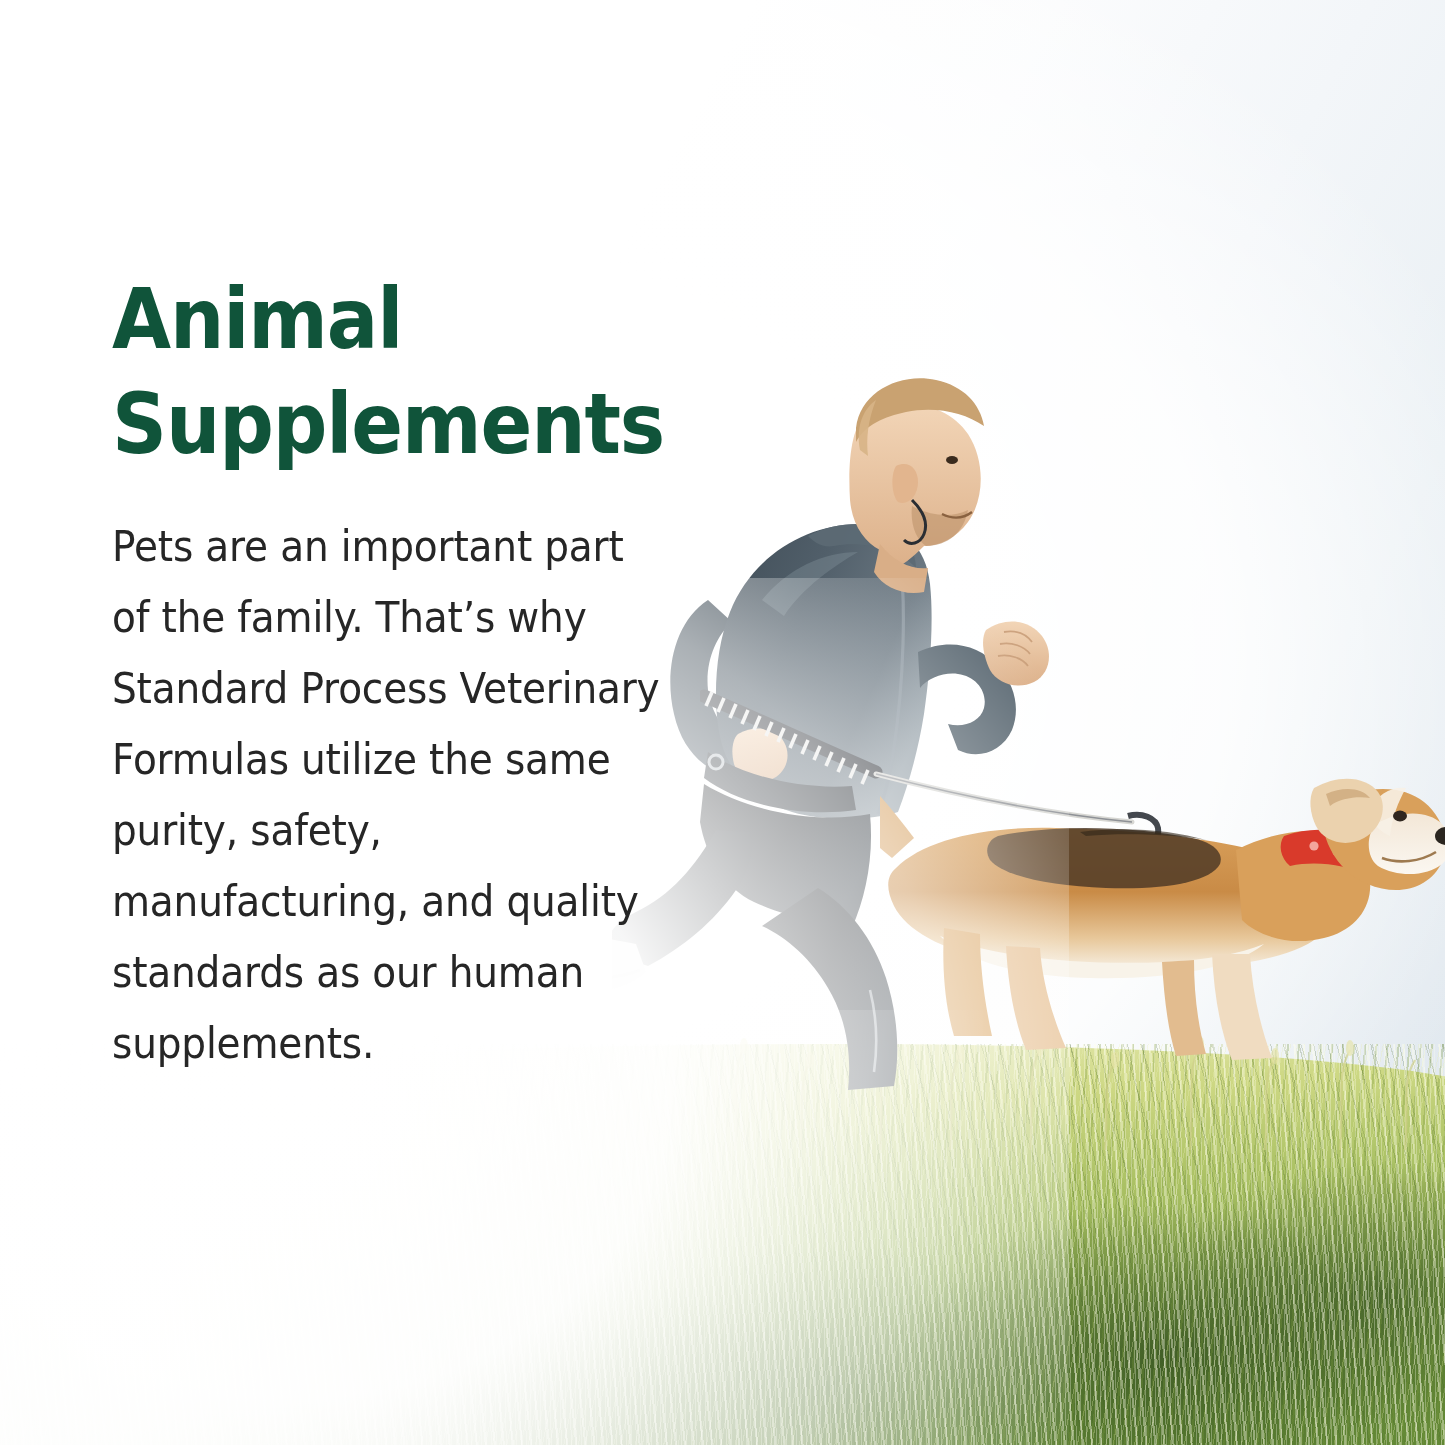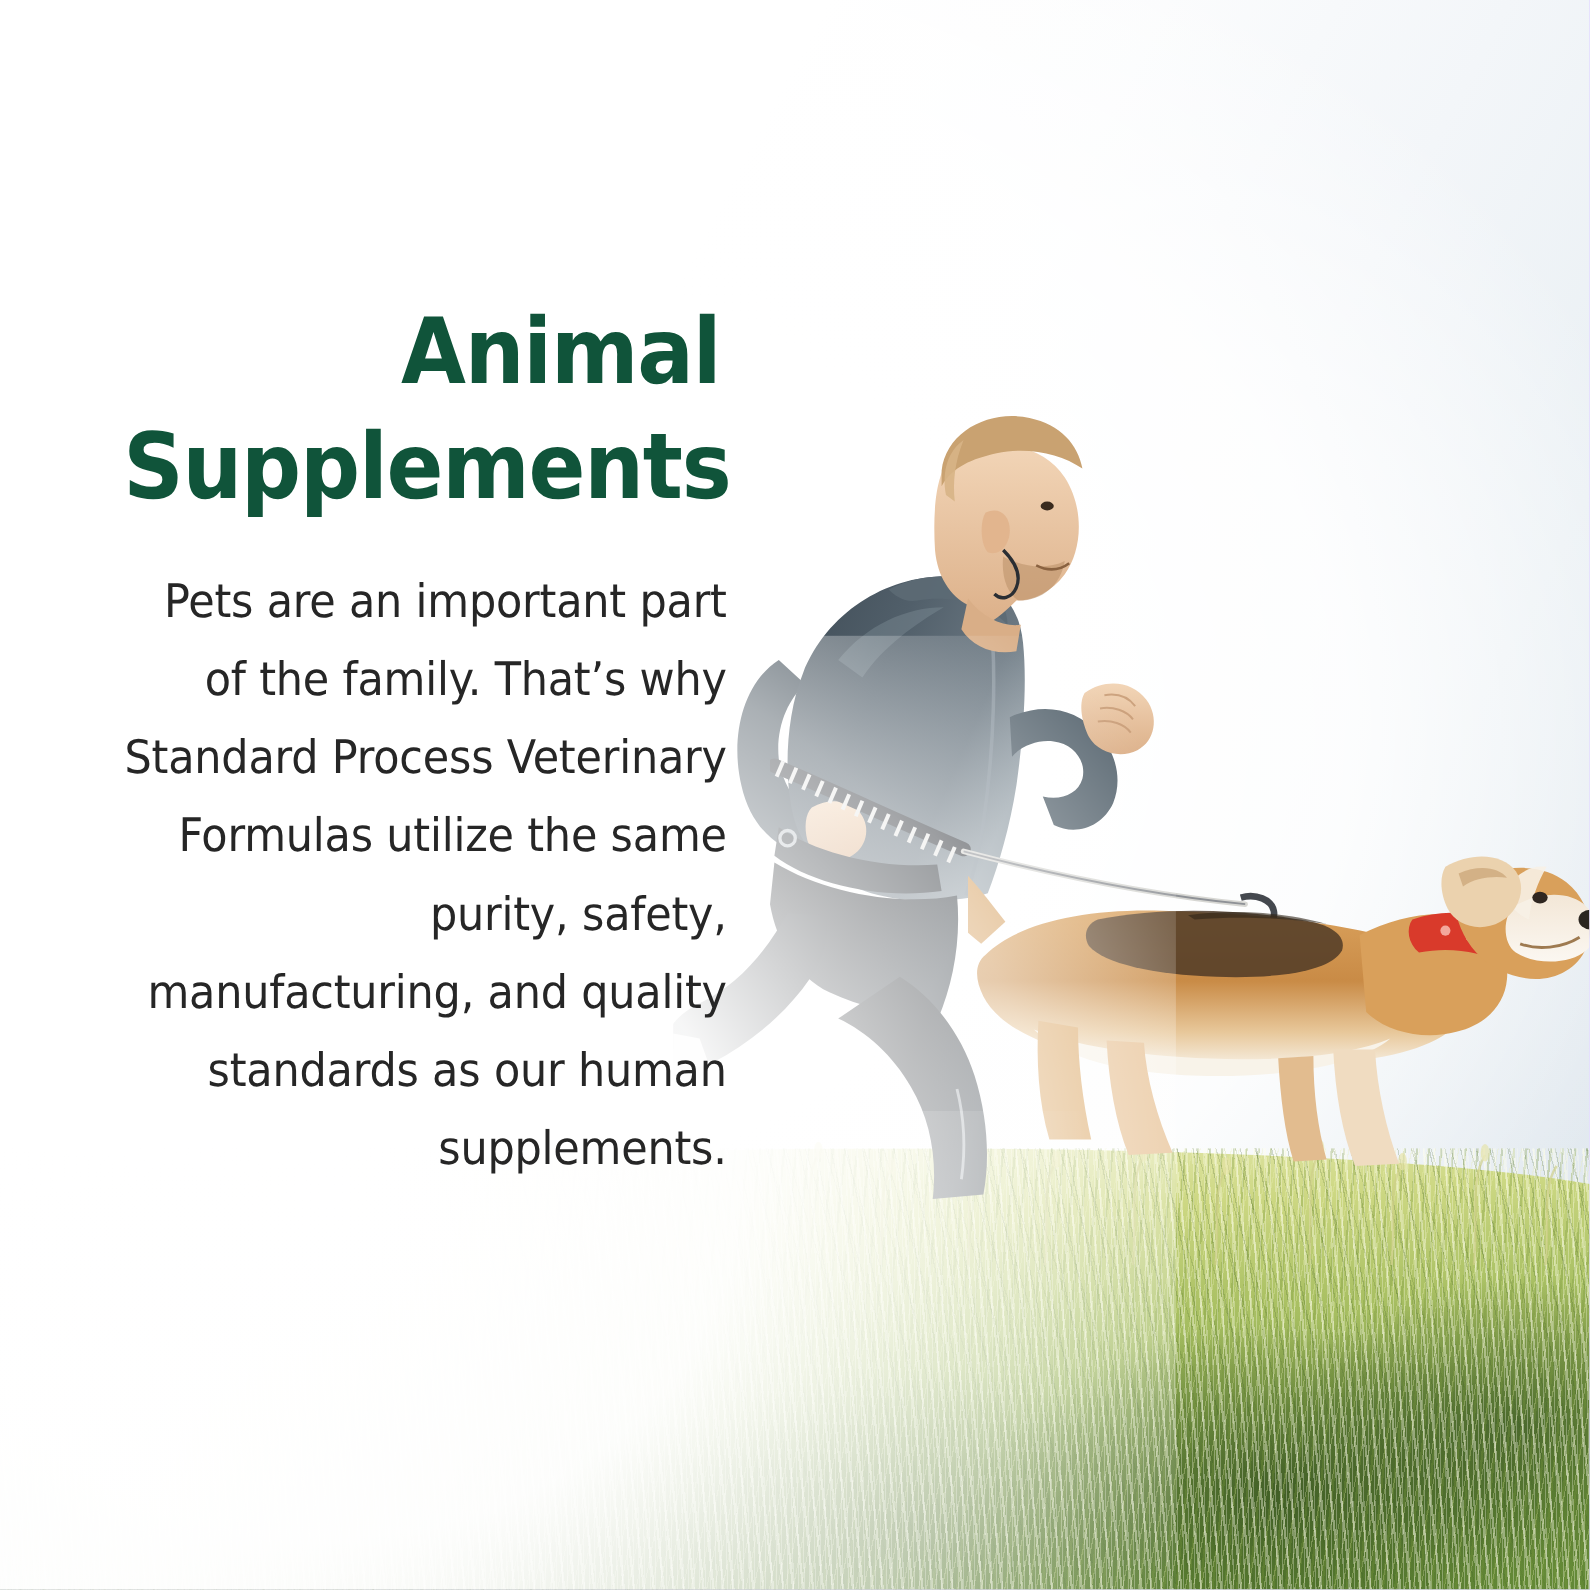--- a/index.html
+++ b/index.html
@@ -3,22 +3,21 @@
 <meta charset="utf-8">
 <title>Animal Supplements</title>
 <style>
   html,body{margin:0;padding:0;background:#fff;}
   body{font-family:"DejaVu Sans", sans-serif;}
 
   .canvas{
     position:relative;
     width:1445px;height:1445px;
     overflow:hidden;
-    background:#c4b5fd;
-    text-align:right;
+    background:#22c55e;
   }
 
   
   .photo{position:absolute;inset:0;overflow:hidden;}
 
   
   .sky{
     position:absolute;left:0;top:0;width:100%;height:100%;
     background:
       radial-gradient(ellipse 95% 70% at 26% 46%, #ffffff 0%, #ffffff 42%, rgba(255,255,255,.86) 62%, rgba(255,255,255,0) 86%),

